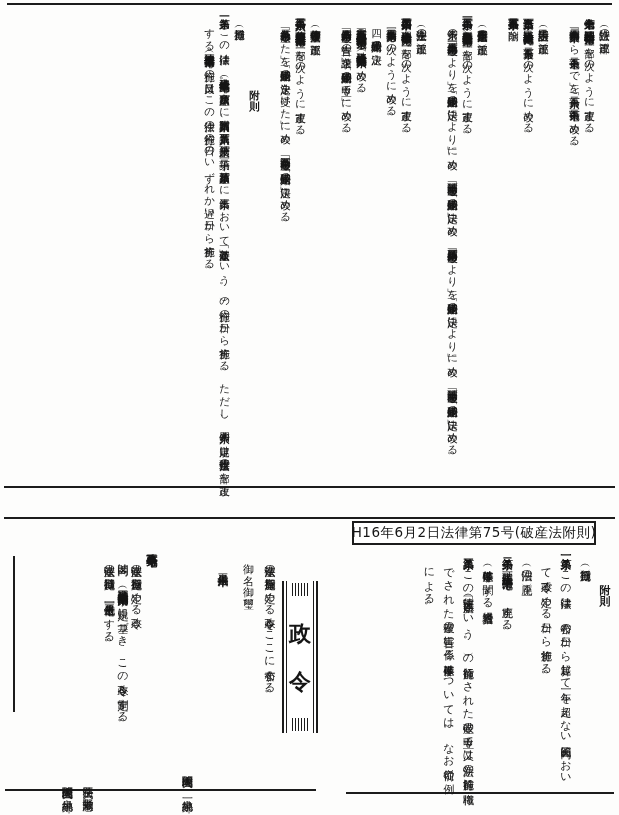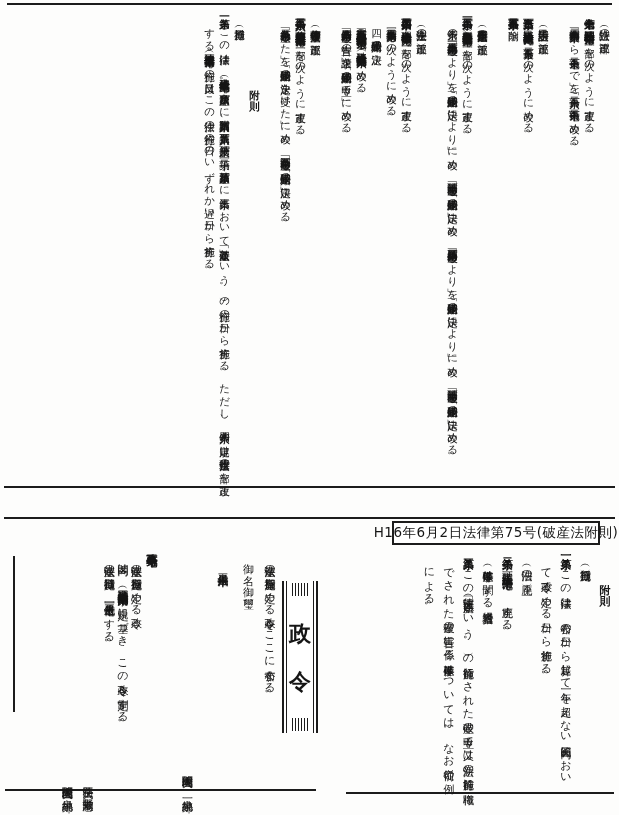--- a/index.html
+++ b/index.html
@@ -23,25 +23,25 @@
   }
   #page1 .sec{margin-left:16px;display:block;}
   .blk{margin:0;}
   .heading{padding-top:11px;}
   .article{padding-top:11px;text-indent:-11px;}
   .para{text-indent:11px;}
   #page1 .center{padding-top:72px;font-weight:bold;}
   .num{font-weight:bold;}
   
   #hdrbox{
-    position:absolute;left:352px;top:521px;width:208px;height:24px;
+    position:absolute;left:352px;top:521px;width:244px;height:24px;
     box-sizing:border-box;border:2px solid #1c1c1c;background:#fff;
     display:flex;align-items:center;justify-content:center;
     font-family:"DejaVu Sans","Liberation Sans",sans-serif;
-    font-size:13.5px;letter-spacing:0.5px;white-space:nowrap;margin-left:40px;
+    font-size:13.5px;letter-spacing:0.5px;white-space:nowrap;
   }
   
   #p2r{
     left:350px;top:549px;width:264px;height:240px;
     font-size:11px;line-height:19.5px;letter-spacing:0.6px;
   }
   #p2r .center{padding-top:26px;font-weight:bold;}
   
   #p2l{
     position:absolute;left:8px;top:545px;width:310px;height:248px;

